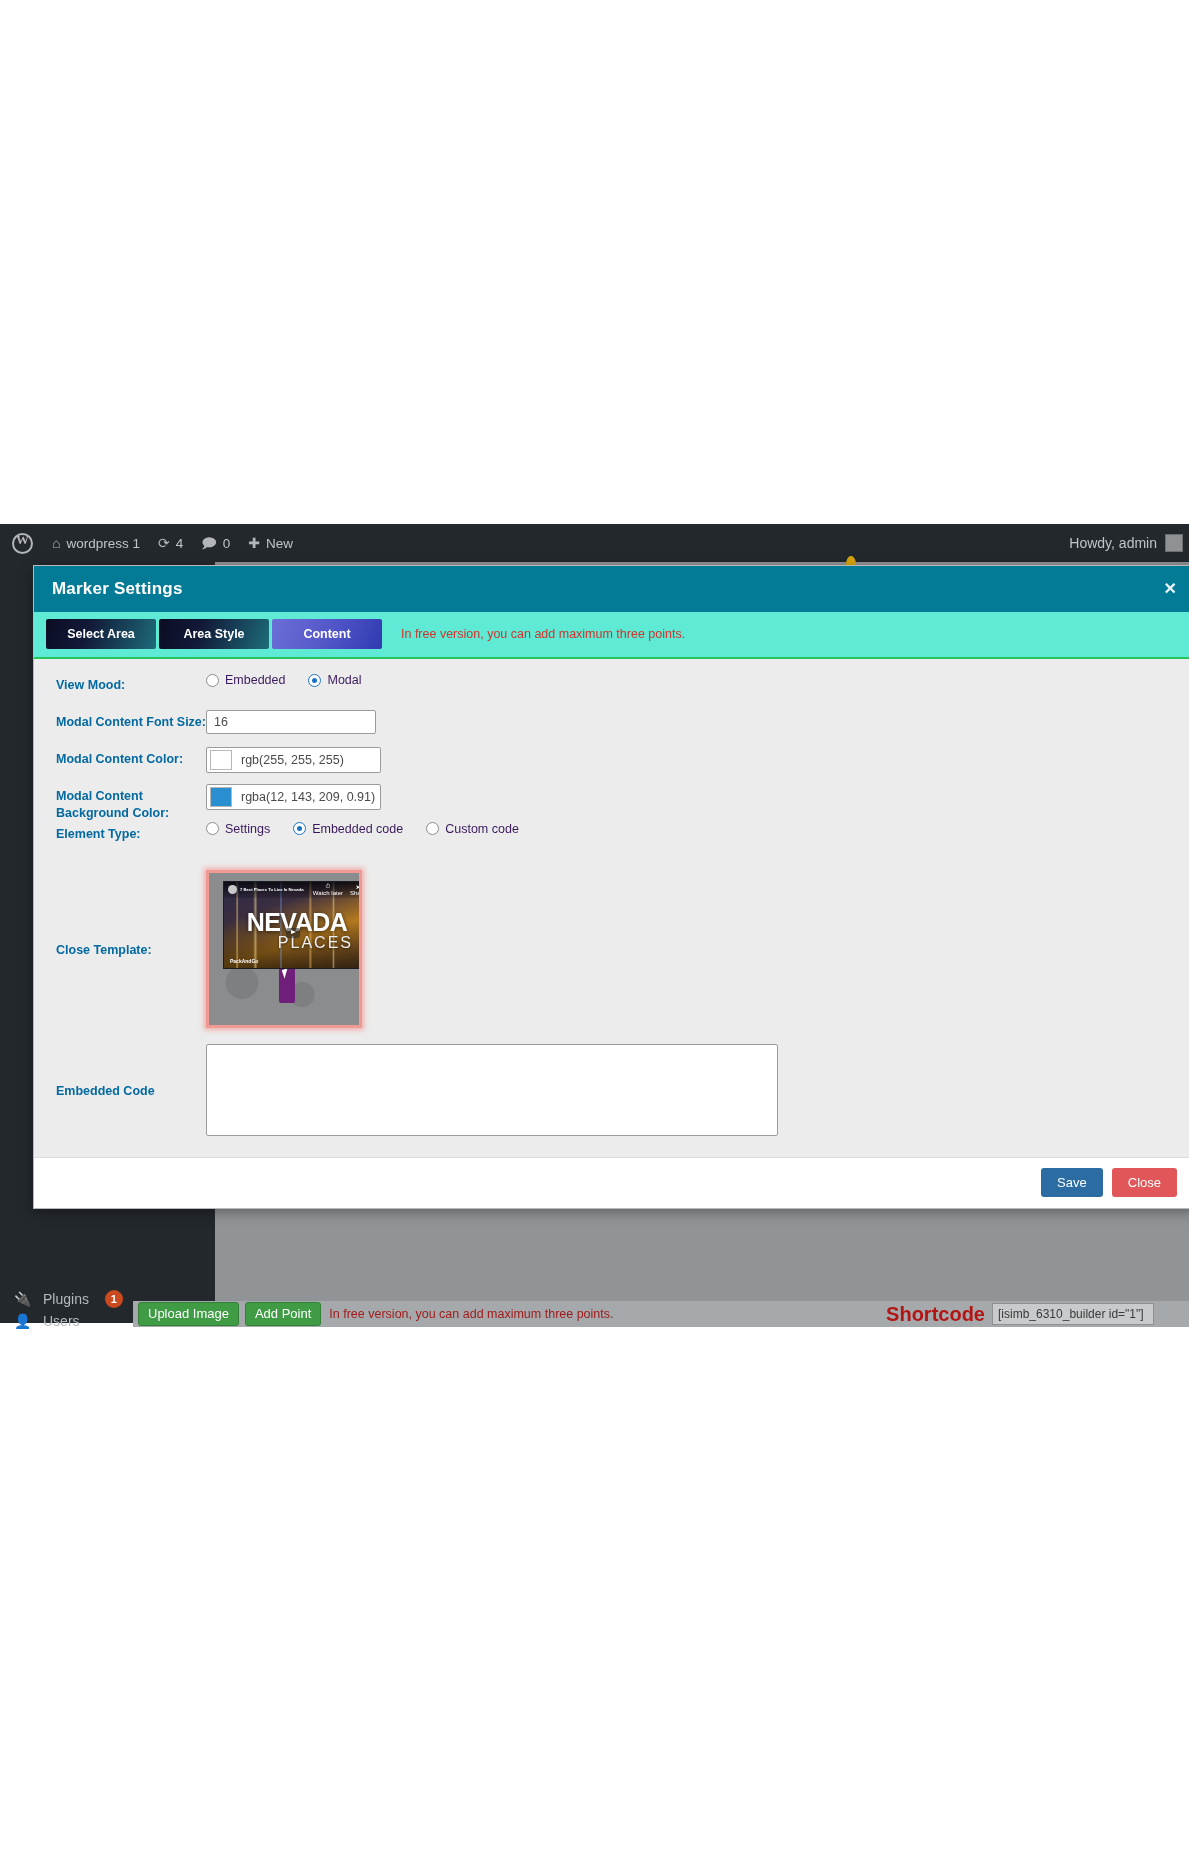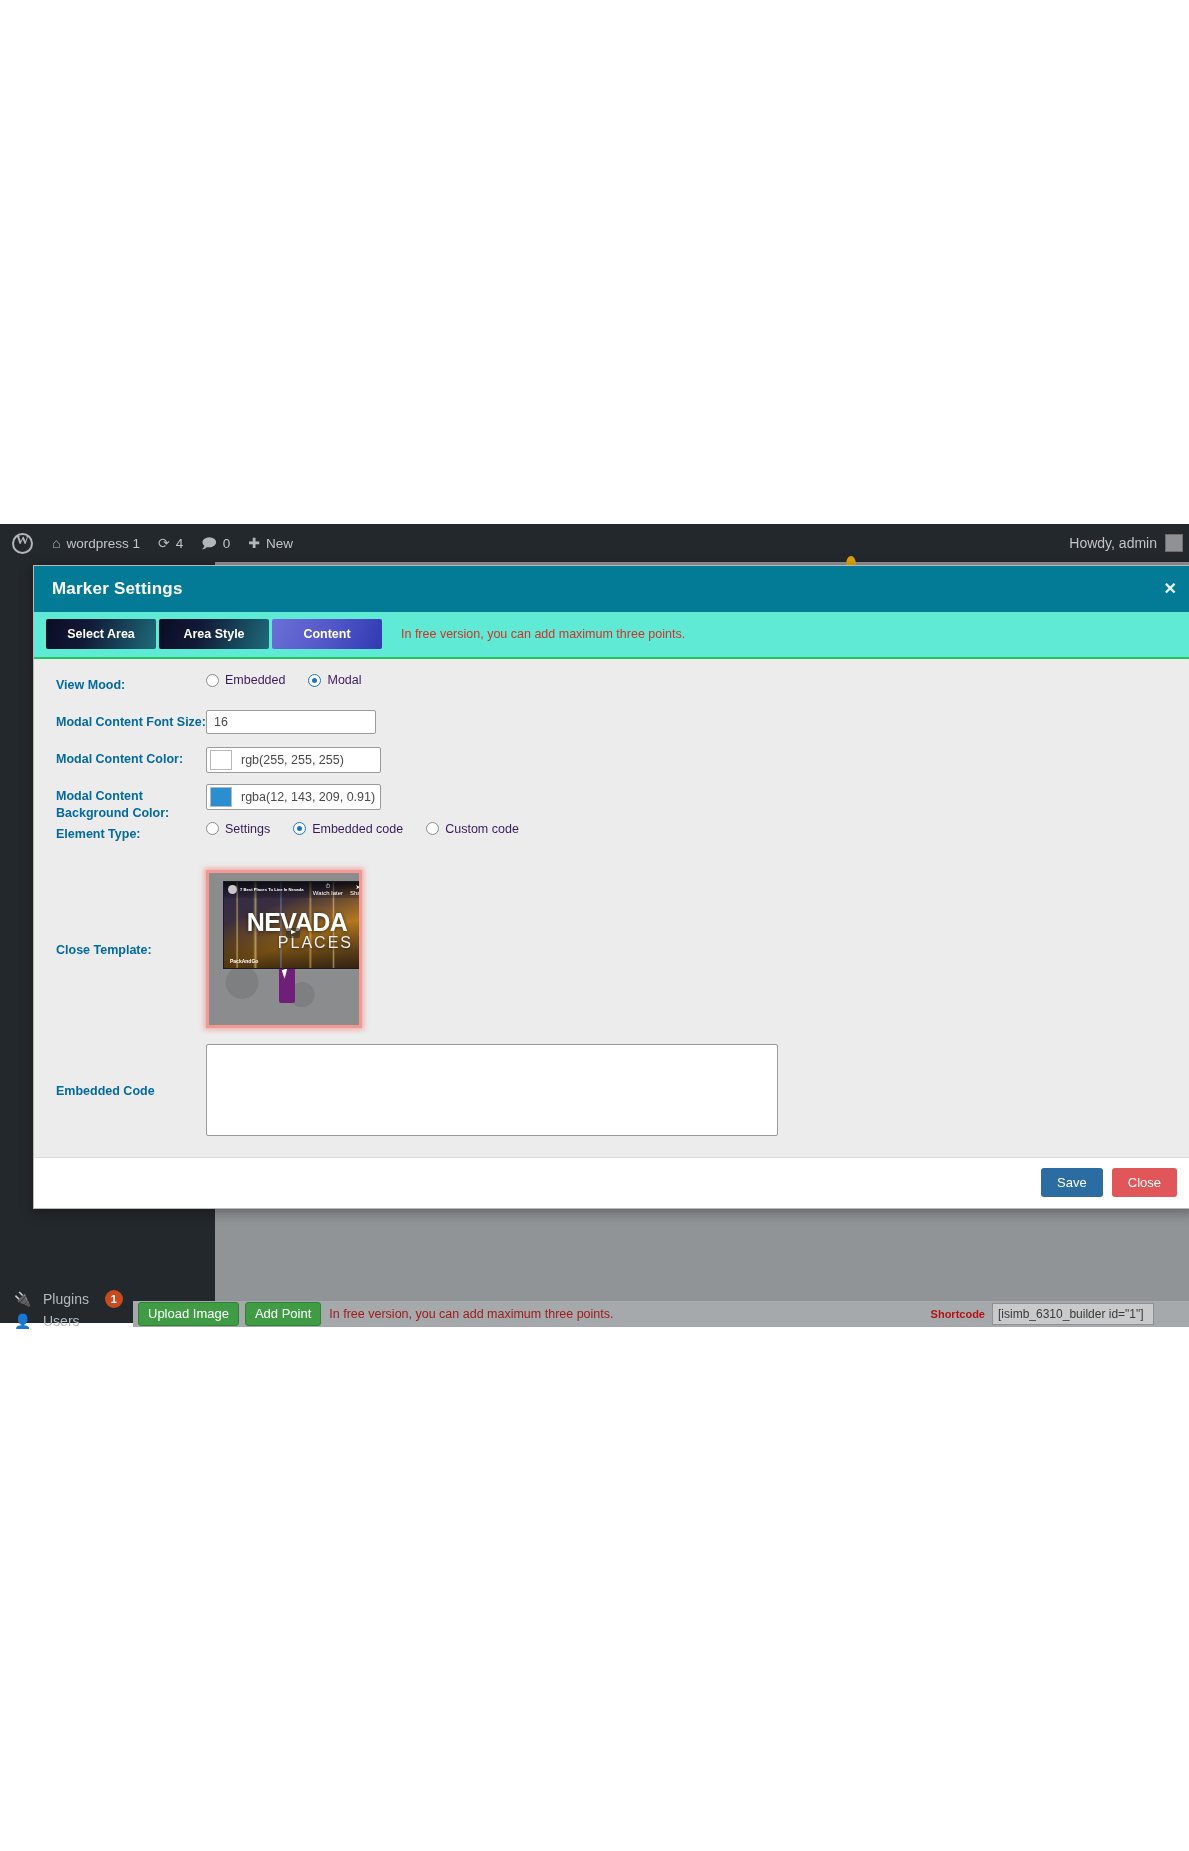--- a/index.html
+++ b/index.html
@@ -119,21 +119,21 @@
     margin-right: 6px;
     font-family: "Liberation Sans", sans-serif;
     line-height: 1.1;
   }
   .warn-text { color: #a01c1c; font-size: 12.5px; margin-left: 2px; }
   #shortcode-wrap {
     margin-left: auto; display: flex; align-items: center; gap: 7px;
     padding-right: 35px;
   }
   #shortcode-label {
-    color: #b31414; font-weight: 700; font-size: 11px;
+    color: #b31414; font-weight: 700; font-size: 20px;
   }
   #shortcode-input {
     width: 162px; height: 22px;
     background: #c8cacb; color: #3a3a3a;
     border: 1px solid #8e9193;
     font-size: 12px;
     padding: 0 5px;
     font-family: "Liberation Sans", sans-serif;
   }
 

